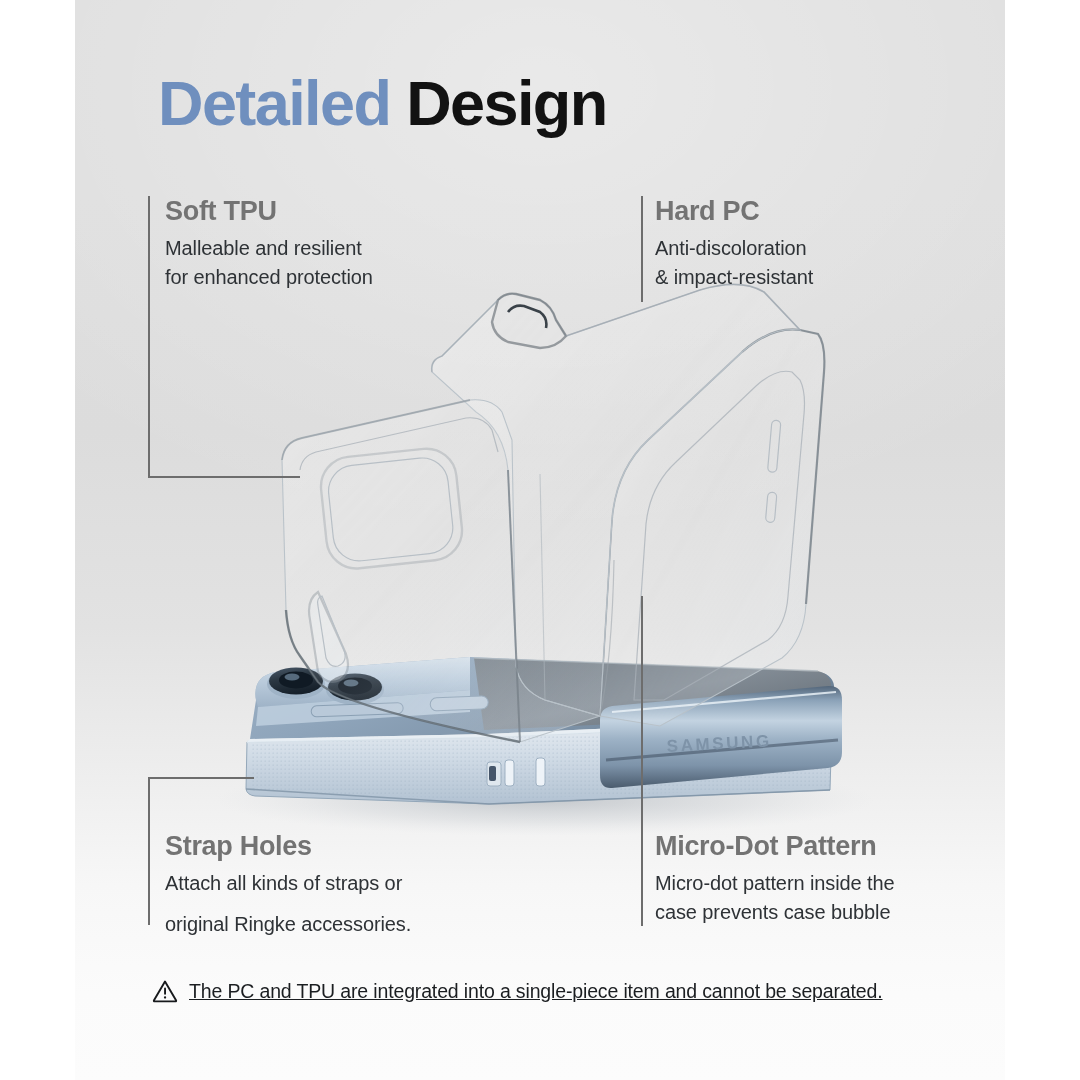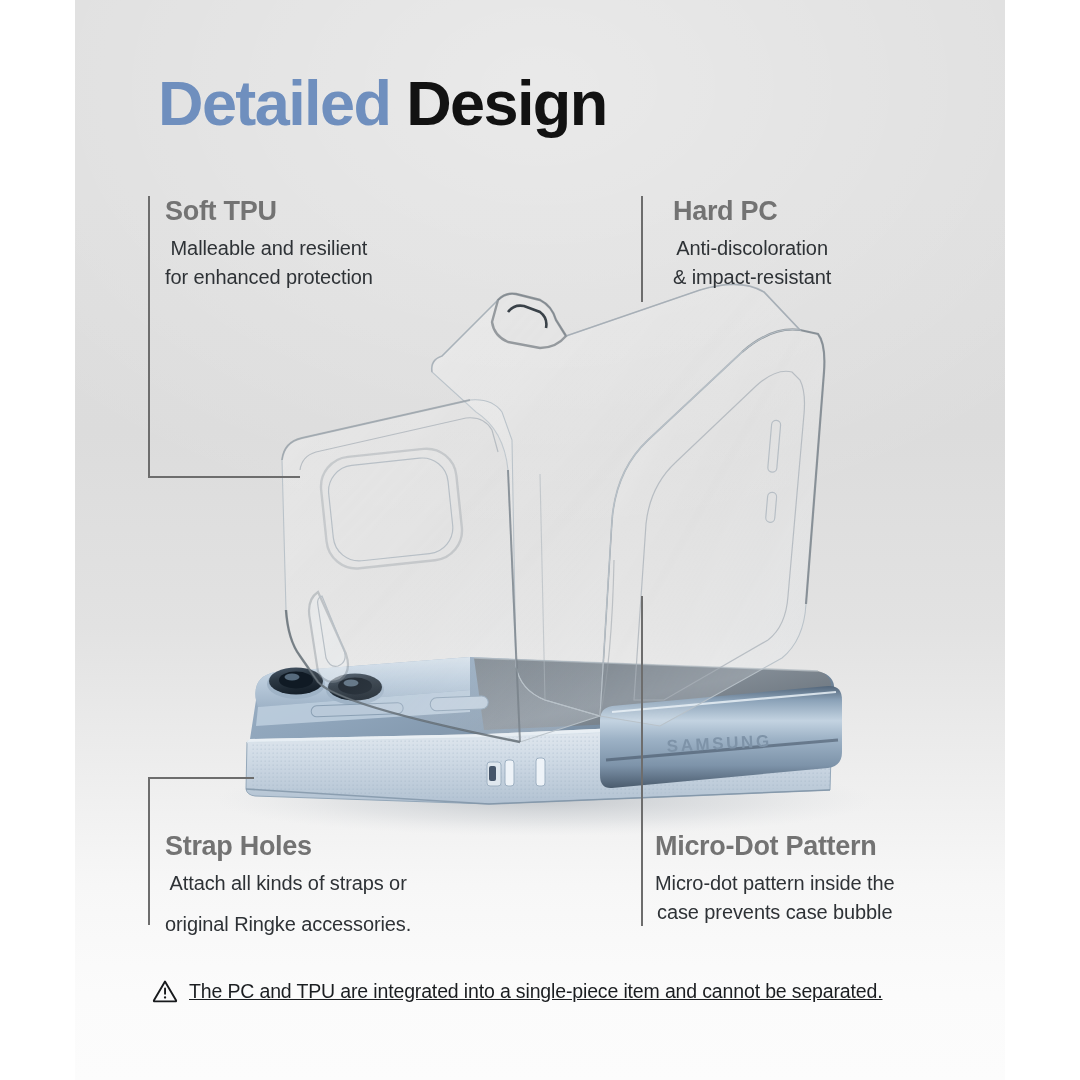--- a/index.html
+++ b/index.html
@@ -22,24 +22,24 @@
   #title{ position:absolute; left:158px; top:72px; font-size:63px;
           font-weight:700; letter-spacing:-1.6px; white-space:nowrap; line-height:1;text-align:right; }
   #title .t1{ color:#6f8fbe; }
   #title .t2{ color:#121212; }
 
   
   .callout{ position:absolute; }
   .callout .ttl{ font-size:27px; font-weight:700; color:#737373;
                  letter-spacing:-.3px; line-height:1.18; white-space:nowrap; }
   .callout .sub{ font-size:20px; color:#2e3236; line-height:1.38; margin-top:7px;
-                 letter-spacing:-.1px; white-space:nowrap; font-weight:400;text-align:center; }
+                 letter-spacing:-.1px; white-space:nowrap; font-weight:400; }
 
   #c-tpu  { left:165px; top:196px; }
-  #c-pc   { left:673px; top:196px; }
+  #c-pc   { left:655px; top:196px; }
   #c-strap{ left:165px; top:831px; }
   #c-dot  { left:655px; top:831px; }
 
   
   .ln{ position:absolute; background:#6d6d6d; }
   .lv{ width:1.5px; }
   .lh{ height:1.5px; }
 
   #ln-tpu-v  { left:148px; top:196px;  height:281px; }
   #ln-tpu-h  { left:148px; top:476px;  width:152px; }

